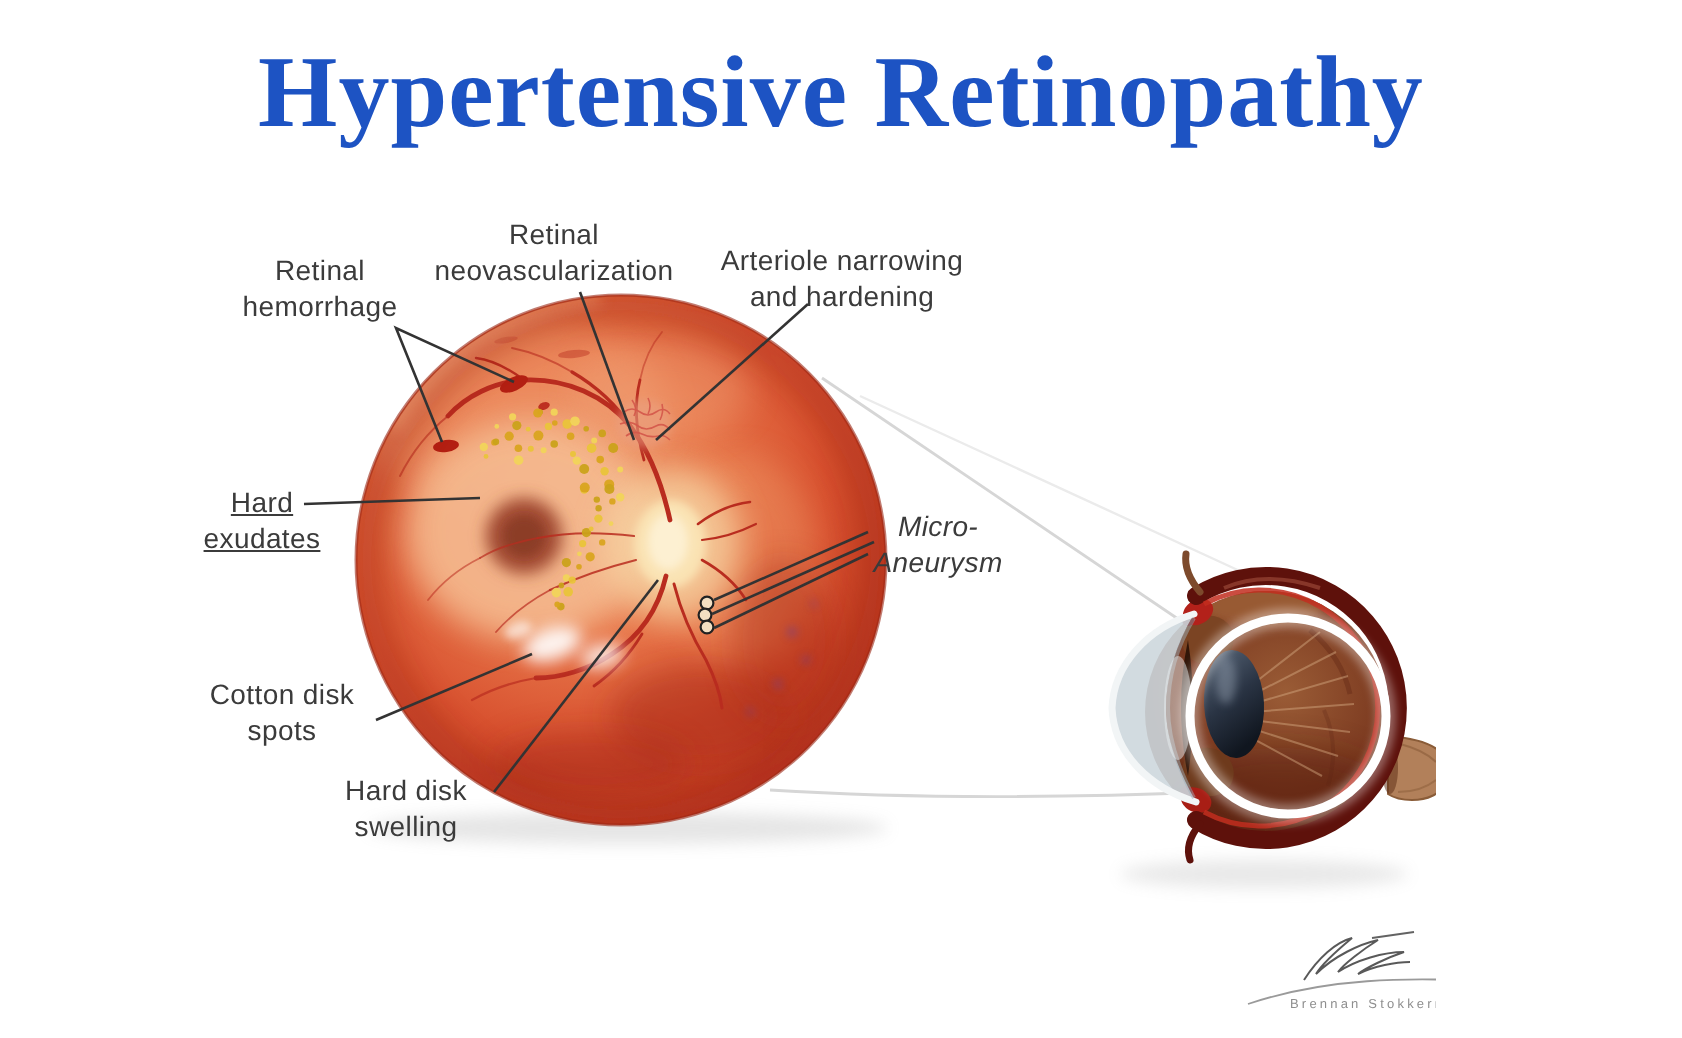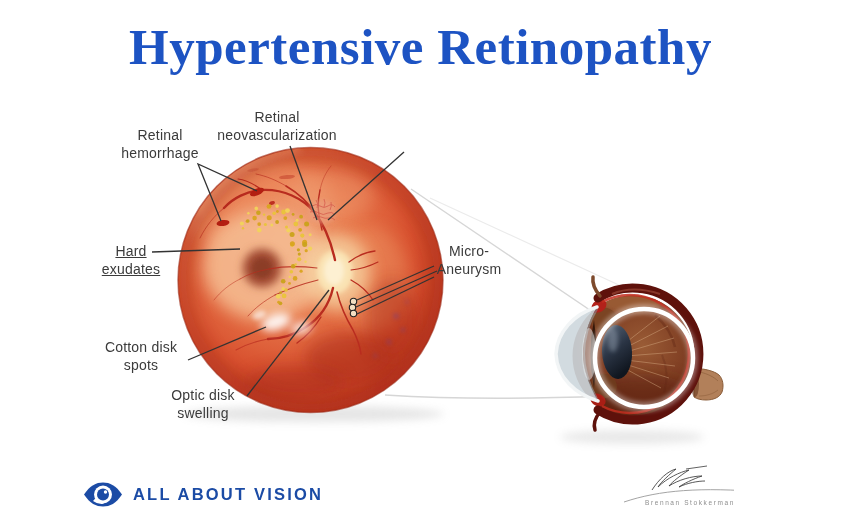--- a/index.html
+++ b/index.html
@@ -1,28 +1,28 @@
 <!DOCTYPE html>
 <html><head>
 <meta charset="utf-8">
 <style>
   html,body{margin:0;padding:0;background:#fff;}
   .stage{position:relative;width:718px;height:519px;background:#ffffff;overflow:hidden;
-         font-family:"Liberation Sans",sans-serif;padding-left:16px;}
+         font-family:"Liberation Sans",sans-serif;}
   .title{position:absolute;left:0;top:18px;width:841px;text-align:center;
          font-family:"Liberation Serif",serif;font-weight:bold;font-size:51px;
          color:#1d53c3;letter-spacing:0.5px;margin:0;}
   .art{position:absolute;left:0;top:0;width:841px;height:519px;}
   .callout{position:absolute;font-size:14px;line-height:1.32;color:#3b3b3b;
            text-align:center;white-space:pre-line;letter-spacing:0.2px;}
   .lab-hemorrhage{left:100px;top:126px;width:120px;}
   .lab-neovasc{left:197px;top:108px;width:160px;}
   .lab-arteriole{left:336px;top:121px;width:170px;}
   .lab-hardex{left:71px;top:242px;width:120px;text-decoration:underline;}
-  .lab-micro{left:409px;top:242px;width:120px;}
+  .lab-micro{left:409px;top:254px;width:120px;font-style:italic;}
   .lab-cotton{left:81px;top:338px;width:120px;}
   .lab-optic{left:143px;top:386px;width:120px;}
   .logo{position:absolute;left:83px;top:481px;display:flex;align-items:center;gap:10px;}
   .logo-text{font-weight:bold;font-size:16.5px;letter-spacing:2.2px;color:#1b4ba5;}
   .signature-name{position:absolute;left:645px;top:499px;width:140px;font-size:6.5px;
                   letter-spacing:1.6px;color:#8e8e8e;}
 </style>
 </head>
 <body>
 
@@ -301,35 +301,27 @@
       <path d="M652,490 C659,479 668,471 676,469 C670,474 661,482 658,487 C667,478 680,472 689,470 C681,475 672,482 669,486 C678,480 692,476 702,476 C693,479 683,484 679,487 C687,483 698,481 705,481" stroke="#3c3c3c" stroke-width="1" opacity="0.85"></path>
       <path d="M686,469 L707,466" stroke="#3c3c3c" stroke-width="1" opacity="0.8"></path>
       <path d="M624,502 C660,490 700,487 764,492" stroke="#9a9a9a" stroke-width="0.9"></path>
     </g>
   </svg>
 
   <div class="callout lab-hemorrhage">Retinal
 hemorrhage</div>
   <div class="callout lab-neovasc">Retinal
 neovascularization</div>
+  <div class="callout lab-arteriole">Arteriole narrowing
+and hardening</div>
   <div class="callout lab-hardex">Hard
 exudates</div>
   <div class="callout lab-micro">Micro-
 Aneurysm</div>
   <div class="callout lab-cotton">Cotton disk
 spots</div>
-  <div class="callout lab-optic">Optic disk
+  <div class="callout lab-optic">Hard disk
 swelling</div>
 
-  <div class="logo">
-    <svg width="40" height="27" viewBox="0 0 40 26" aria-hidden="true">
-      <path d="M1,13 C7,4 13,1 20,1 C27,1 33,4 39,13 C33,22 27,25 20,25 C13,25 7,22 1,13 Z" fill="#1b4ba5"></path>
-      <circle cx="20" cy="13" r="9" fill="#ffffff"></circle>
-      <circle cx="20" cy="13" r="6" fill="#1b4ba5"></circle>
-      <circle cx="22.5" cy="10.5" r="1.7" fill="#ffffff"></circle>
-      <path d="M10,19.5 Q14.5,23 20.5,22.3 L20.5,19.6 Q15.5,20.2 12.5,16.8 Z" fill="#ffffff"></path>
-    </svg>
-    <span class="logo-text">ALL ABOUT VISION</span>
-  </div>
 
   <div class="signature-name">Brennan Stokkermans</div>
 
 </div>
 
 </body></html>

